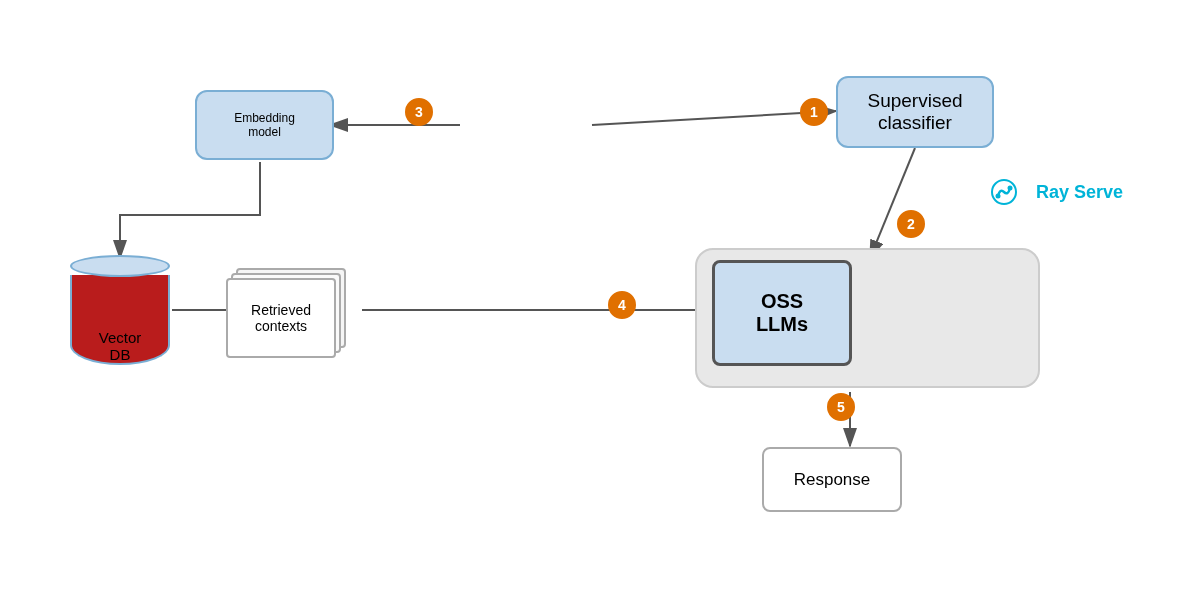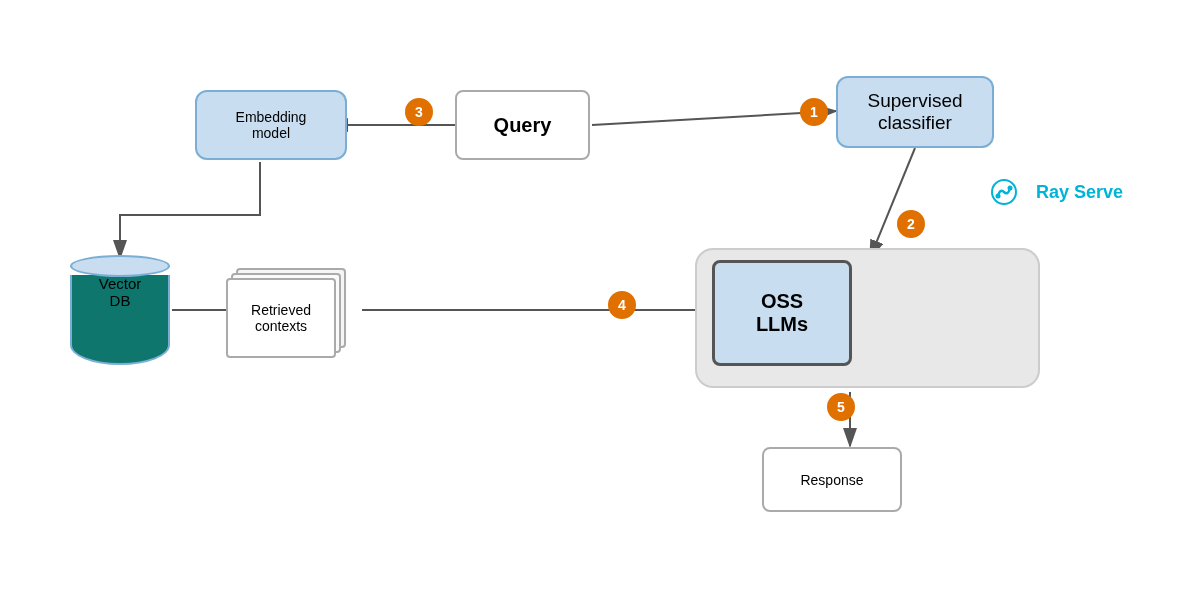--- a/index.html
+++ b/index.html
@@ -43,29 +43,29 @@
     }
     
     .cylinder {
       position: absolute;
       display: flex;
       flex-direction: column;
       align-items: center;
       justify-content: center;
     }
     .cylinder-body {
-      background: #0f766e;
+      background: #b91c1c;
       border-left: 2px solid #7aaed4;
       border-right: 2px solid #7aaed4;
       border-bottom: 2px solid #7aaed4;
       width: 100px;
       height: 90px;
       border-radius: 0 0 50% 50% / 0 0 20px 20px;
       display: flex;
-      align-items: flex-start;
+      align-items: flex-end;
       justify-content: center;
       text-align: center;
       font-size: 16px;
       font-weight: 500;
       position: relative;
     }
     .cylinder-top {
       width: 100px;
       height: 22px;
       background: #c9ddf0;
@@ -169,27 +169,24 @@
     <svg width="28" height="28" viewBox="0 0 28 28">
 
       <circle cx="14" cy="14" r="12" fill="none" stroke="#00b4d8" stroke-width="2"></circle>
       <path d="M8 18 Q10 10 14 14 Q18 18 20 10" fill="none" stroke="#00b4d8" stroke-width="2.5" stroke-linecap="round"></path>
       <circle cx="8" cy="18" r="2.5" fill="#00b4d8"></circle>
       <circle cx="20" cy="10" r="2.5" fill="#00b4d8"></circle>
     </svg>
     <span>Ray Serve</span>
   </div>
 
-  <div class="node node-rounded" style="left:195px; top:90px; width:152px; height:70px; font-size:14px;">
+  <div class="node node-rounded" style="left:195px; top:90px; width:139px; height:70px; font-size:12px;">
     <span>Embedding<br>model</span>
   </div>
 
-  <div class="node node-rect" style="left:455px; top:90px; width:135px; height:70px; font-size:20px; font-weight:600;">
-    <span>Query</span>
-  </div>
 
   <div class="node node-rounded" style="left:836px; top:76px; width:158px; height:72px; font-size:19px;">
     <span>Supervised<br>classifier</span>
   </div>
 
   <div class="cylinder" style="position:absolute; left:68px; top:255px; width:104px;">
     <div class="cylinder-top"></div>
     <div class="cylinder-body">
       <span style="position:relative; z-index:3; font-size:15px; font-weight:500;">Vector<br>DB</span>
     </div>
@@ -201,21 +198,21 @@
     <div class="paper" style="top:10px; left:0px; z-index:3; background:#ffffff; display:flex; align-items:center; justify-content:center; text-align:center; font-size:14px; font-weight:500;">
       <span>Retrieved<br>contexts</span>
     </div>
   </div>
 
   <div class="node node-dark-border" style="left:712px; top:260px; width:140px; height:106px; font-size:20px; font-weight:600;">
     <span>OSS<br>LLMs</span>
   </div>
 
 
-  <div class="node node-rect" style="left:762px; top:447px; width:140px; height:65px; font-size:14px; font-weight:500;">
+  <div class="node node-rect" style="left:762px; top:447px; width:140px; height:65px; font-size:17px; font-weight:500;">
     <span>Response</span>
   </div>
 
   <div class="step-badge" style="left:800px; top:98px;">
     <span>1</span>
   </div>
 
   <div class="step-badge" style="left:897px; top:210px;">
     <span>2</span>
   </div>

